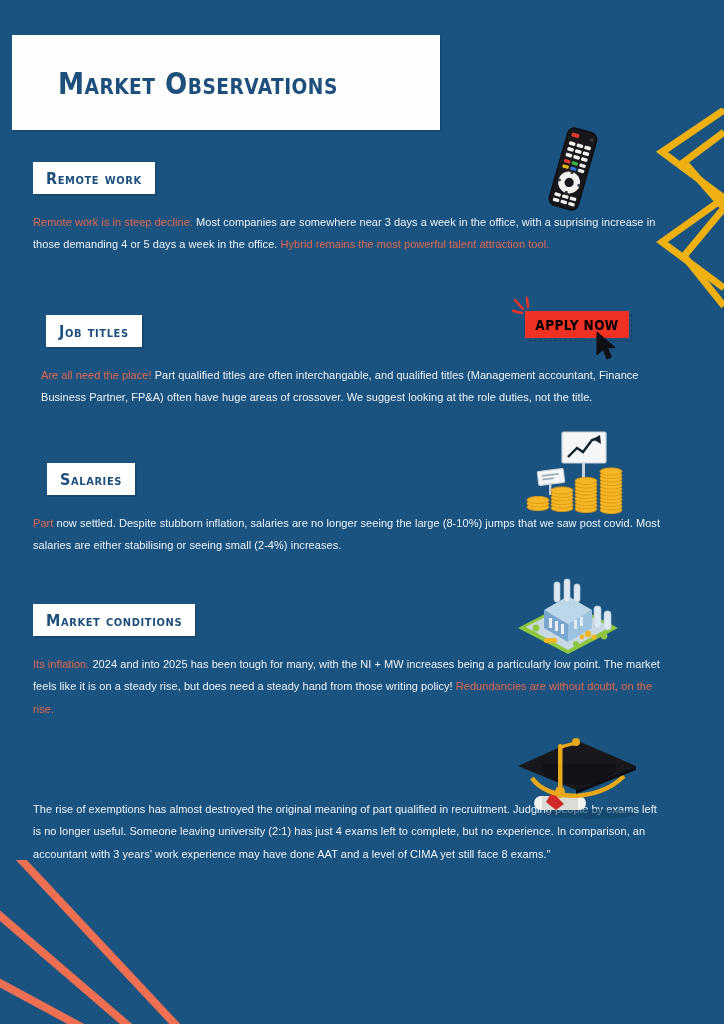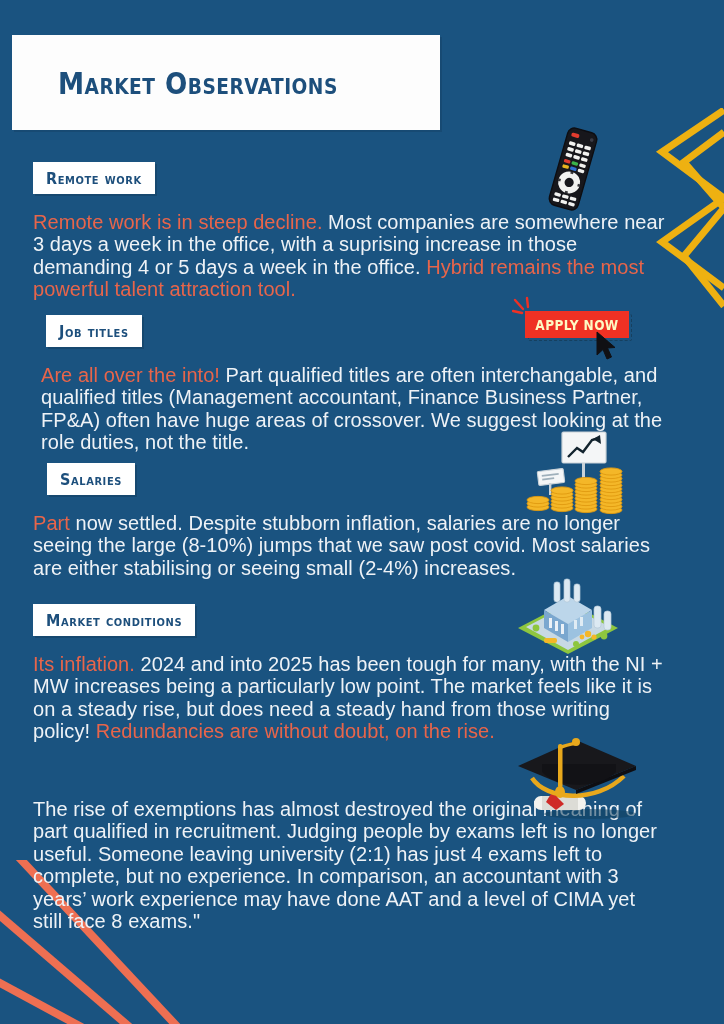--- a/index.html
+++ b/index.html
@@ -67,39 +67,39 @@
     white-space: nowrap;
   }
   .badge-wrap { padding-left: 33px; }
   .badge-wrap.indent1 { padding-left: 38px; }
   .badge-wrap.indent2 { padding-left: 47px; }
 
   .body-text {
     margin: 17px 8px 0 33px;
     width: 632px;
     color: #eef2f6;
-    font-size: 20px;
+    font-size: 11px;
     line-height: 22.4px;
     letter-spacing: 0.05px;
   }
   .hl { color: #e8654a; }
 
   
   #apply-wrap { position: absolute; left: 522px; top: 305px; width: 130px; height: 60px; }
   #apply-shadow {
     position: absolute; left: 6px; top: 9px;
     width: 104px; height: 27px;
     border: 1.5px dashed #16405f;
     border-radius: 2px;
   }
   #apply-btn {
     position: absolute; left: 3px; top: 6px;
     width: 104px; height: 27px;
     background: #ef3124;
-    color: #fef9c3;
+    color: #000000;
     font-family: "DejaVu Sans Condensed", "Liberation Sans Narrow", "Liberation Sans", sans-serif;
     font-weight: bold;
     font-size: 13.5px;
     letter-spacing: 0.4px;
     display: flex; align-items: center; justify-content: center;
     border: none; cursor: pointer;
   }
   #apply-burst { position: absolute; left: -10px; top: -9px; width: 26px; height: 24px; }
   #apply-cursor { position: absolute; left: 72px; top: 25px; width: 26px; height: 32px; }
 
@@ -174,21 +174,21 @@
           <rect x="33" y="75.6" width="6.5" height="3.4" rx="1.2"></rect>
           <rect x="41" y="75.6" width="6.5" height="3.4" rx="1.2"></rect>
       </g>
     </g>
   </svg>
 
   <div class="section" style="top:315px;padding-left:8px;">
     <div class="badge-wrap indent1">
       <span class="badge">Job titles</span>
     </div>
-    <p class="body-text"><span class="hl">Are all over the into!</span><span> Part qualified titles are often interchangable, and qualified titles (Management accountant, Finance Business Partner, FP&amp;A) often have huge areas of crossover. We suggest looking at the role duties, not the title.</span></p>
+    <p class="body-text"><span class="hl">Are all need the place!</span><span> Part qualified titles are often interchangable, and qualified titles (Management accountant, Finance Business Partner, FP&amp;A) often have huge areas of crossover. We suggest looking at the role duties, not the title.</span></p>
   </div>
 
   <div id="apply-wrap">
     <svg id="apply-burst" viewBox="0 0 26 24">
       <g stroke="#ef3124" stroke-width="2.4" stroke-linecap="round">
         <line x1="3" y1="4" x2="11" y2="13"></line>
         <line x1="15" y1="2" x2="16" y2="11"></line>
         <line x1="1" y1="15" x2="10" y2="17"></line>
       </g>
     </svg>

